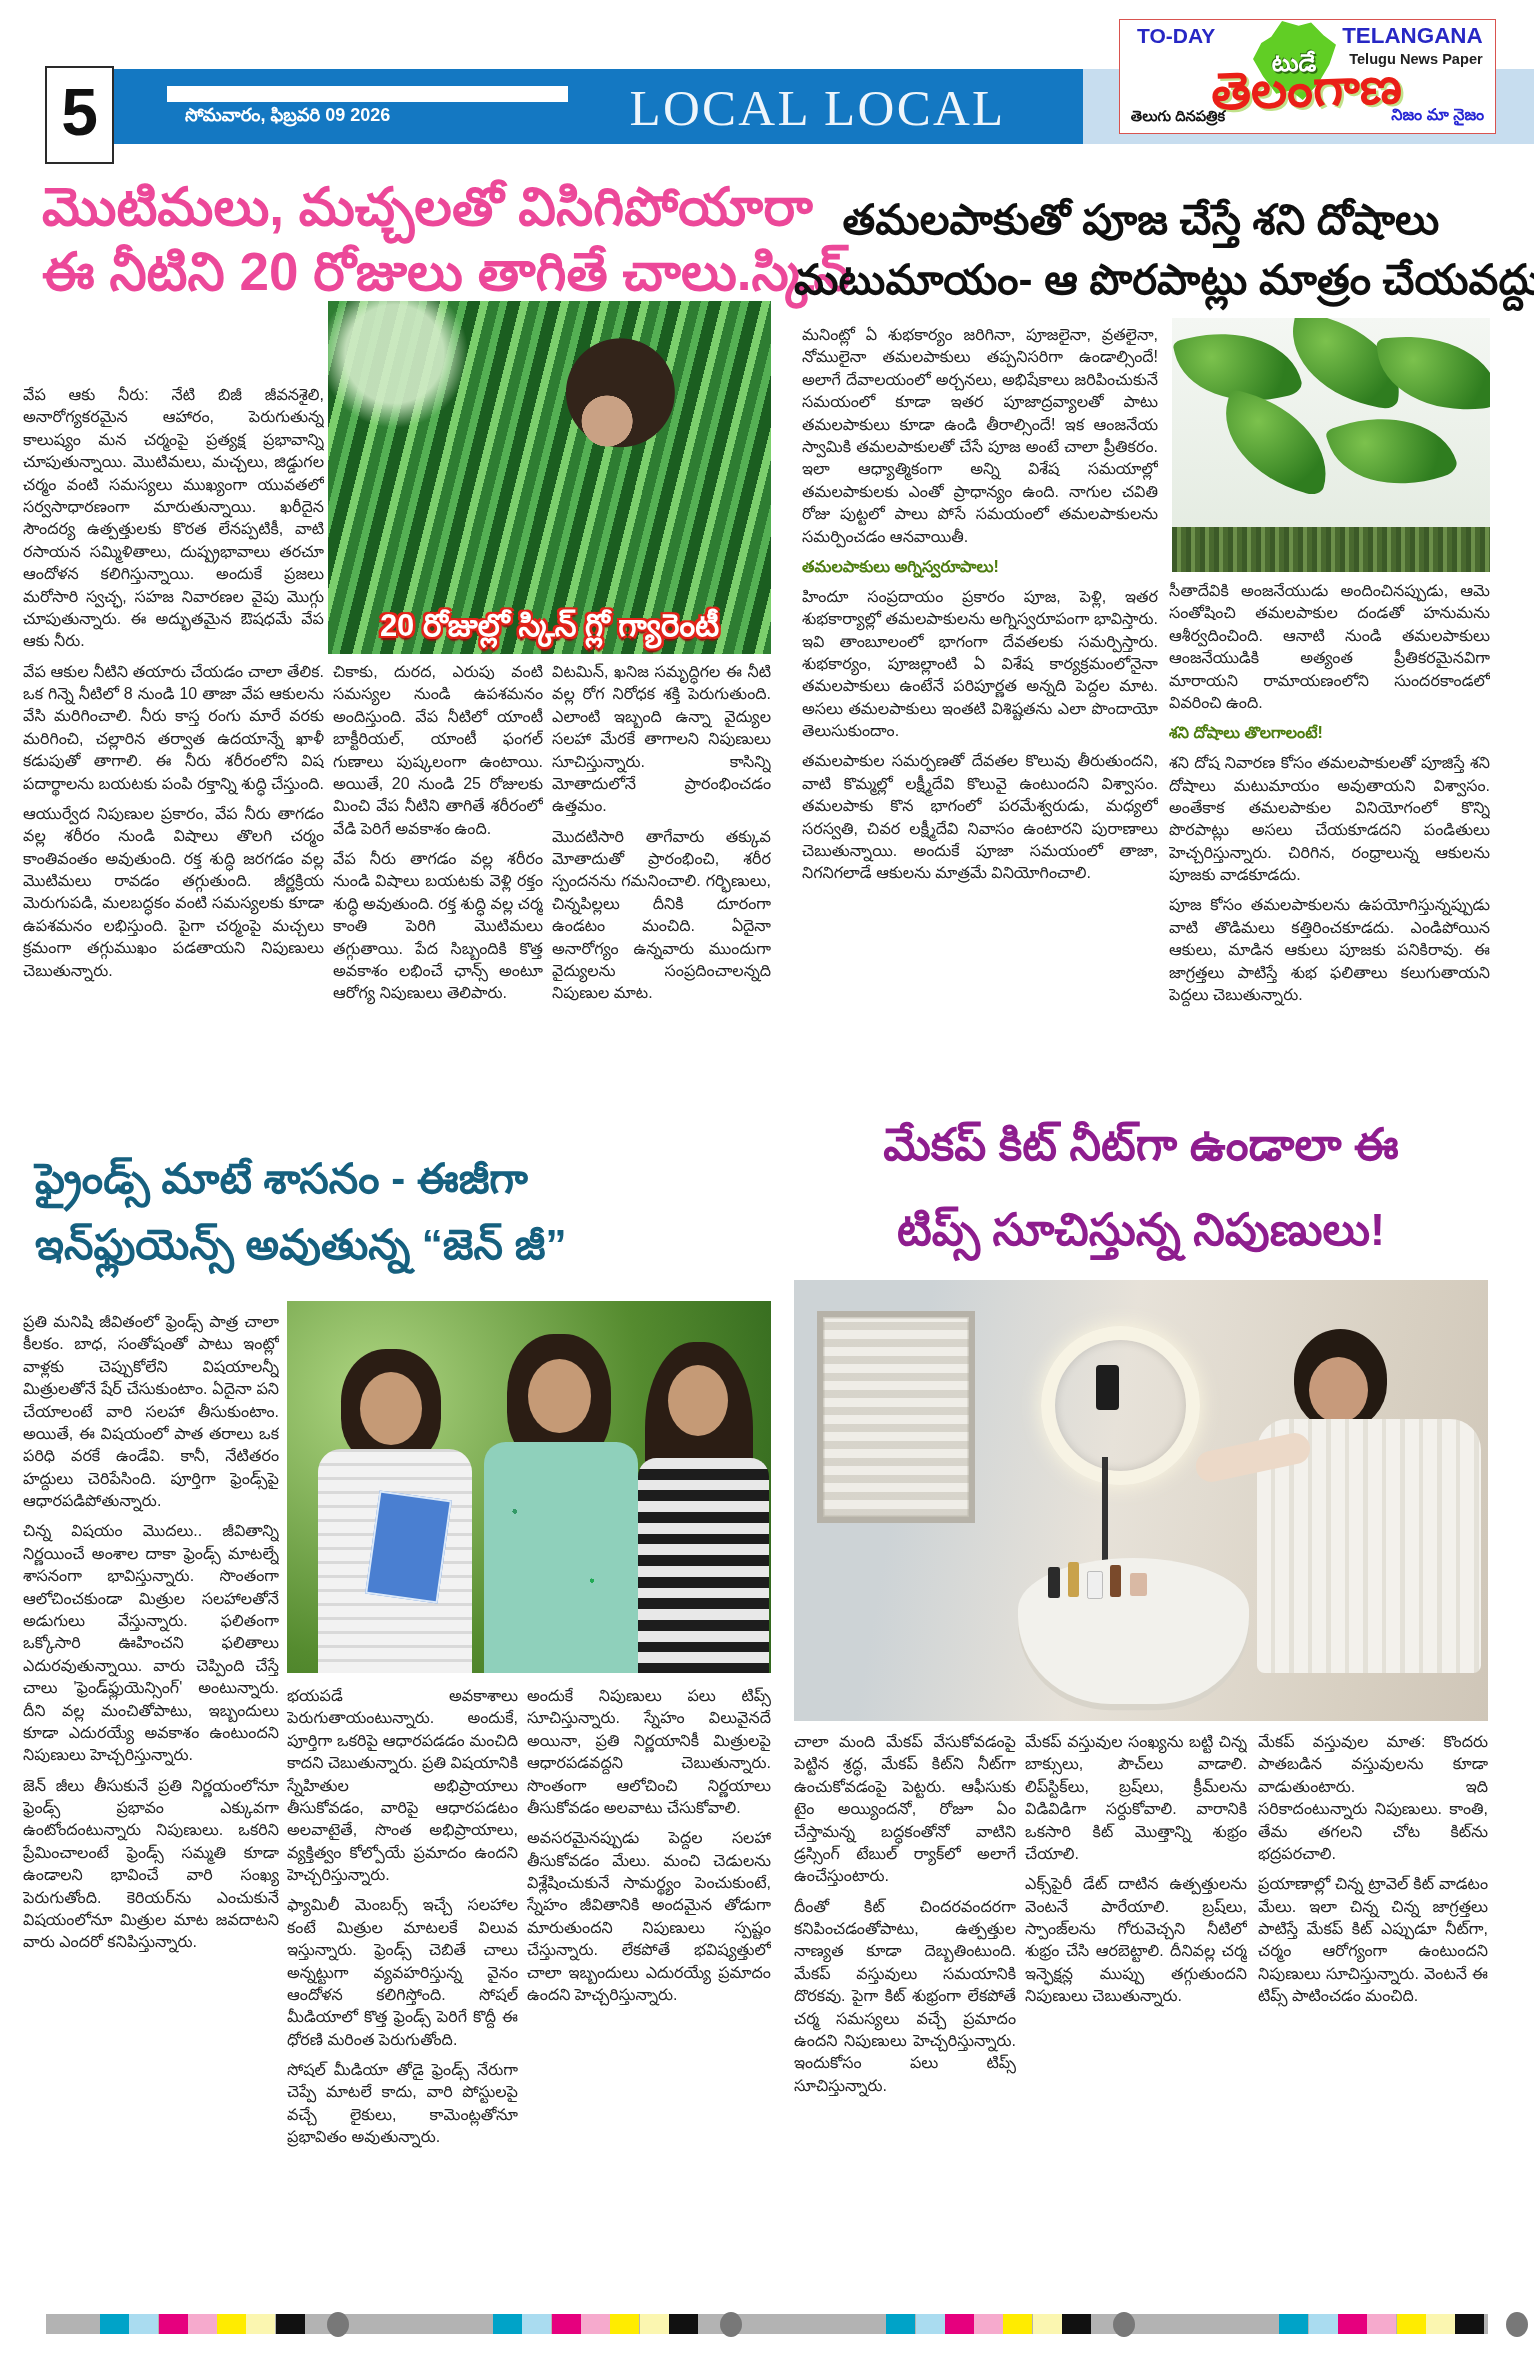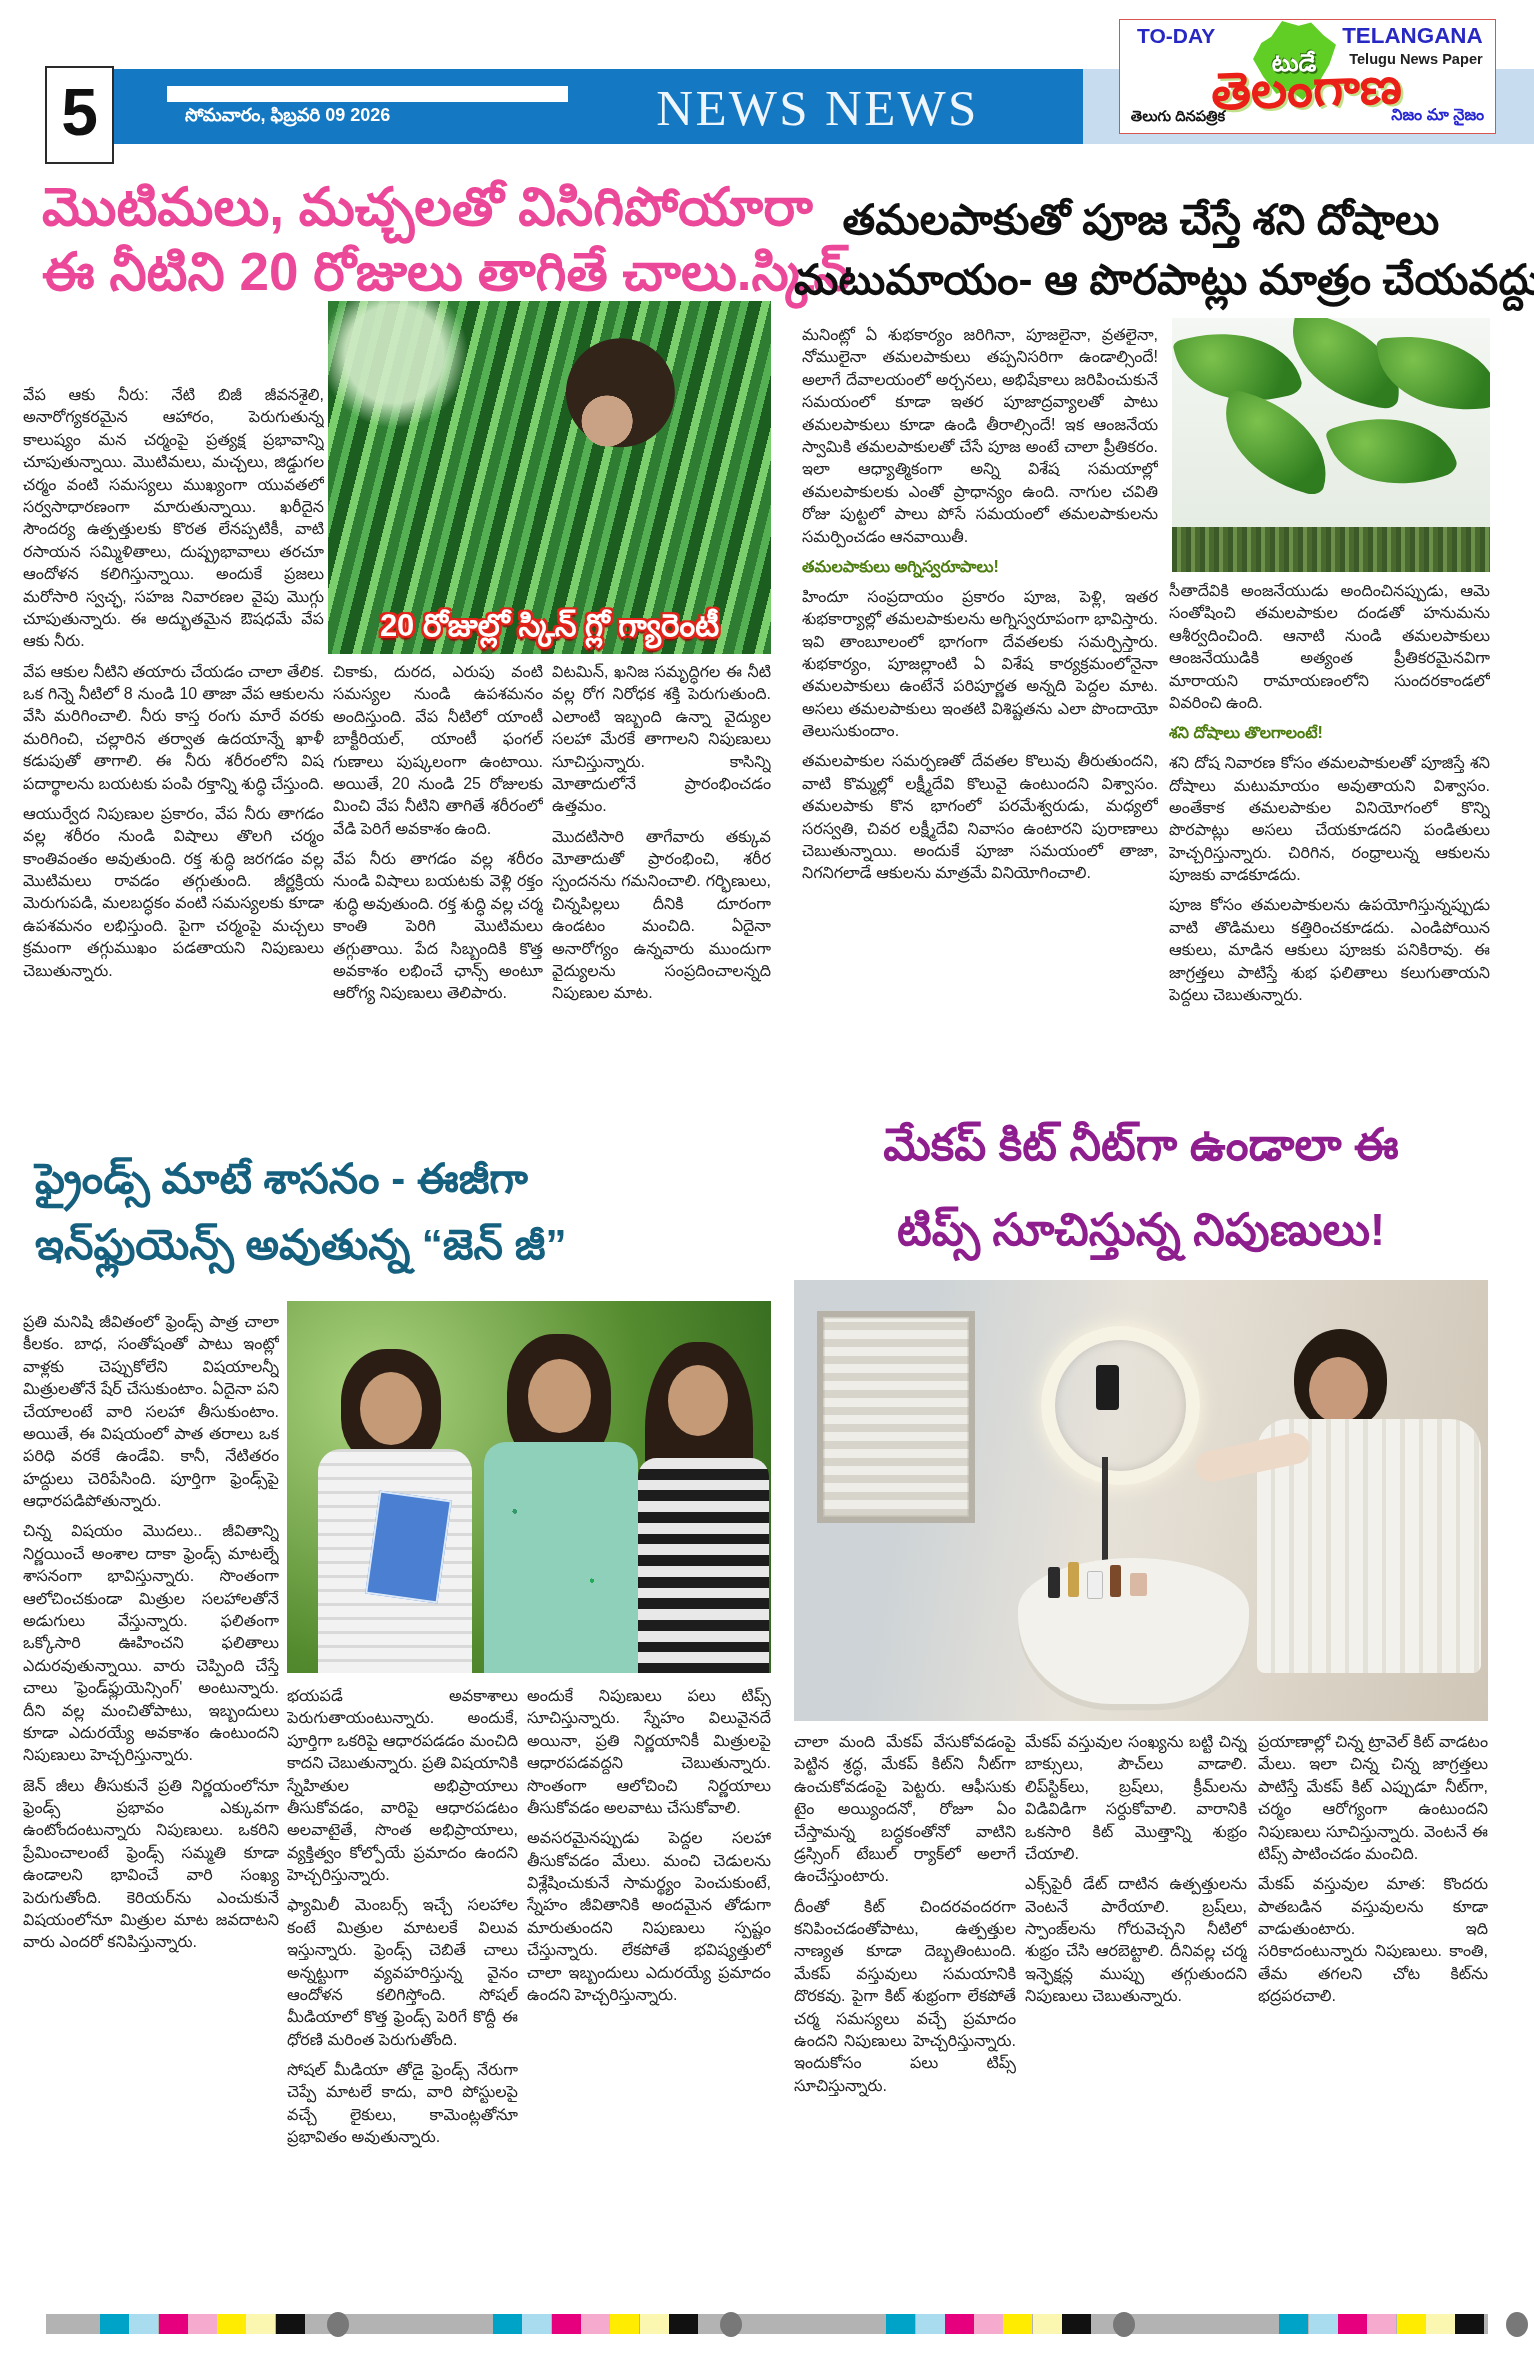--- a/index.html
+++ b/index.html
@@ -95,21 +95,21 @@
 </style>
 </head>
 <body>
 
 <div id="page">
 
   <div class="abs h-bar"></div>
   <div class="abs h-lightband"></div>
   <div class="abs h-stripe"></div>
   <div class="abs h-date">సోమవారం, ఫిబ్రవరి 09  2026</div>
-  <div class="abs h-localnews">NEWS NEWS</div>
+  <div class="abs h-localnews">LOCAL LOCAL</div>
   <div class="abs h-numbox">5</div>
 
   <div class="abs logo-box">
     <div class="abs logo-today">TO-DAY</div>
     <div class="abs logo-map"></div>
     <div class="abs logo-map-label">టుడే</div>
     <div class="abs logo-telangana">TELANGANA</div>
     <div class="abs logo-tagline-en">Telugu News Paper</div>
     <div class="abs logo-script">తెలంగాణ</div>
     <div class="abs logo-te-left">తెలుగు దినపత్రిక</div>
@@ -217,22 +217,22 @@
   </div>
   <div class="abs col" style="left:794px;top:1731px;width:222px;height:572px;">
       <p>చాలా మంది మేకప్ వేసుకోవడంపై పెట్టిన శ్రద్ధ, మేకప్ కిట్‌ని నీట్‌గా ఉంచుకోవడంపై పెట్టరు. ఆఫీసుకు టైం అయ్యిందనో, రోజూ ఏం చేస్తామన్న బద్ధకంతోనో వాటిని డ్రస్సింగ్ టేబుల్ ర్యాక్‌లో అలాగే ఉంచేస్తుంటారు.</p>
       <p>దీంతో కిట్ చిందరవందరగా కనిపించడంతోపాటు, ఉత్పత్తుల నాణ్యత కూడా దెబ్బతింటుంది. మేకప్ వస్తువులు సమయానికి దొరకవు. పైగా కిట్ శుభ్రంగా లేకపోతే చర్మ సమస్యలు వచ్చే ప్రమాదం ఉందని నిపుణులు హెచ్చరిస్తున్నారు. ఇందుకోసం పలు టిప్స్ సూచిస్తున్నారు.</p>
     </div>
   <div class="abs col" style="left:1025px;top:1731px;width:222px;height:572px;">
       <p>మేకప్ వస్తువుల సంఖ్యను బట్టి చిన్న బాక్సులు, పౌచ్‌లు వాడాలి. లిప్‌స్టిక్‌లు, బ్రష్‌లు, క్రీమ్‌లను విడివిడిగా సర్దుకోవాలి. వారానికి ఒకసారి కిట్ మొత్తాన్ని శుభ్రం చేయాలి.</p>
       <p>ఎక్స్‌పైరీ డేట్ దాటిన ఉత్పత్తులను వెంటనే పారేయాలి. బ్రష్‌లు, స్పాంజ్‌లను గోరువెచ్చని నీటిలో శుభ్రం చేసి ఆరబెట్టాలి. దీనివల్ల చర్మ ఇన్ఫెక్షన్ల ముప్పు తగ్గుతుందని నిపుణులు చెబుతున్నారు.</p>
     </div>
   <div class="abs col" style="left:1258px;top:1731px;width:230px;height:572px;">
+      <p>మేకప్ వస్తువుల మాత: కొందరు పాతబడిన వస్తువులను కూడా వాడుతుంటారు. ఇది సరికాదంటున్నారు నిపుణులు. కాంతి, తేమ తగలని చోట కిట్‌ను భద్రపరచాలి.</p>
       <p>ప్రయాణాల్లో చిన్న ట్రావెల్ కిట్ వాడటం మేలు. ఇలా చిన్న చిన్న జాగ్రత్తలు పాటిస్తే మేకప్ కిట్ ఎప్పుడూ నీట్‌గా, చర్మం ఆరోగ్యంగా ఉంటుందని నిపుణులు సూచిస్తున్నారు. వెంటనే ఈ టిప్స్ పాటించడం మంచిది.</p>
-      <p>మేకప్ వస్తువుల మాత: కొందరు పాతబడిన వస్తువులను కూడా వాడుతుంటారు. ఇది సరికాదంటున్నారు నిపుణులు. కాంతి, తేమ తగలని చోట కిట్‌ను భద్రపరచాలి.</p>
     </div>
 
   <div class="abs reg-bar" id="reg-bar">
       <div class="reg-patch" style="left: 54px; width: 29px; background: rgb(0, 163, 200);"></div>
       <div class="reg-patch" style="left: 83px; width: 29px; background: rgb(170, 220, 240);"></div>
       <div class="reg-patch" style="left: 113px; width: 29px; background: rgb(230, 0, 126);"></div>
       <div class="reg-patch" style="left: 142px; width: 29px; background: rgb(246, 170, 205);"></div>
       <div class="reg-patch" style="left: 171px; width: 29px; background: rgb(255, 236, 0);"></div>
       <div class="reg-patch" style="left: 200px; width: 29px; background: rgb(251, 246, 176);"></div>
       <div class="reg-patch" style="left: 230px; width: 29px; background: rgb(17, 17, 17);"></div>

